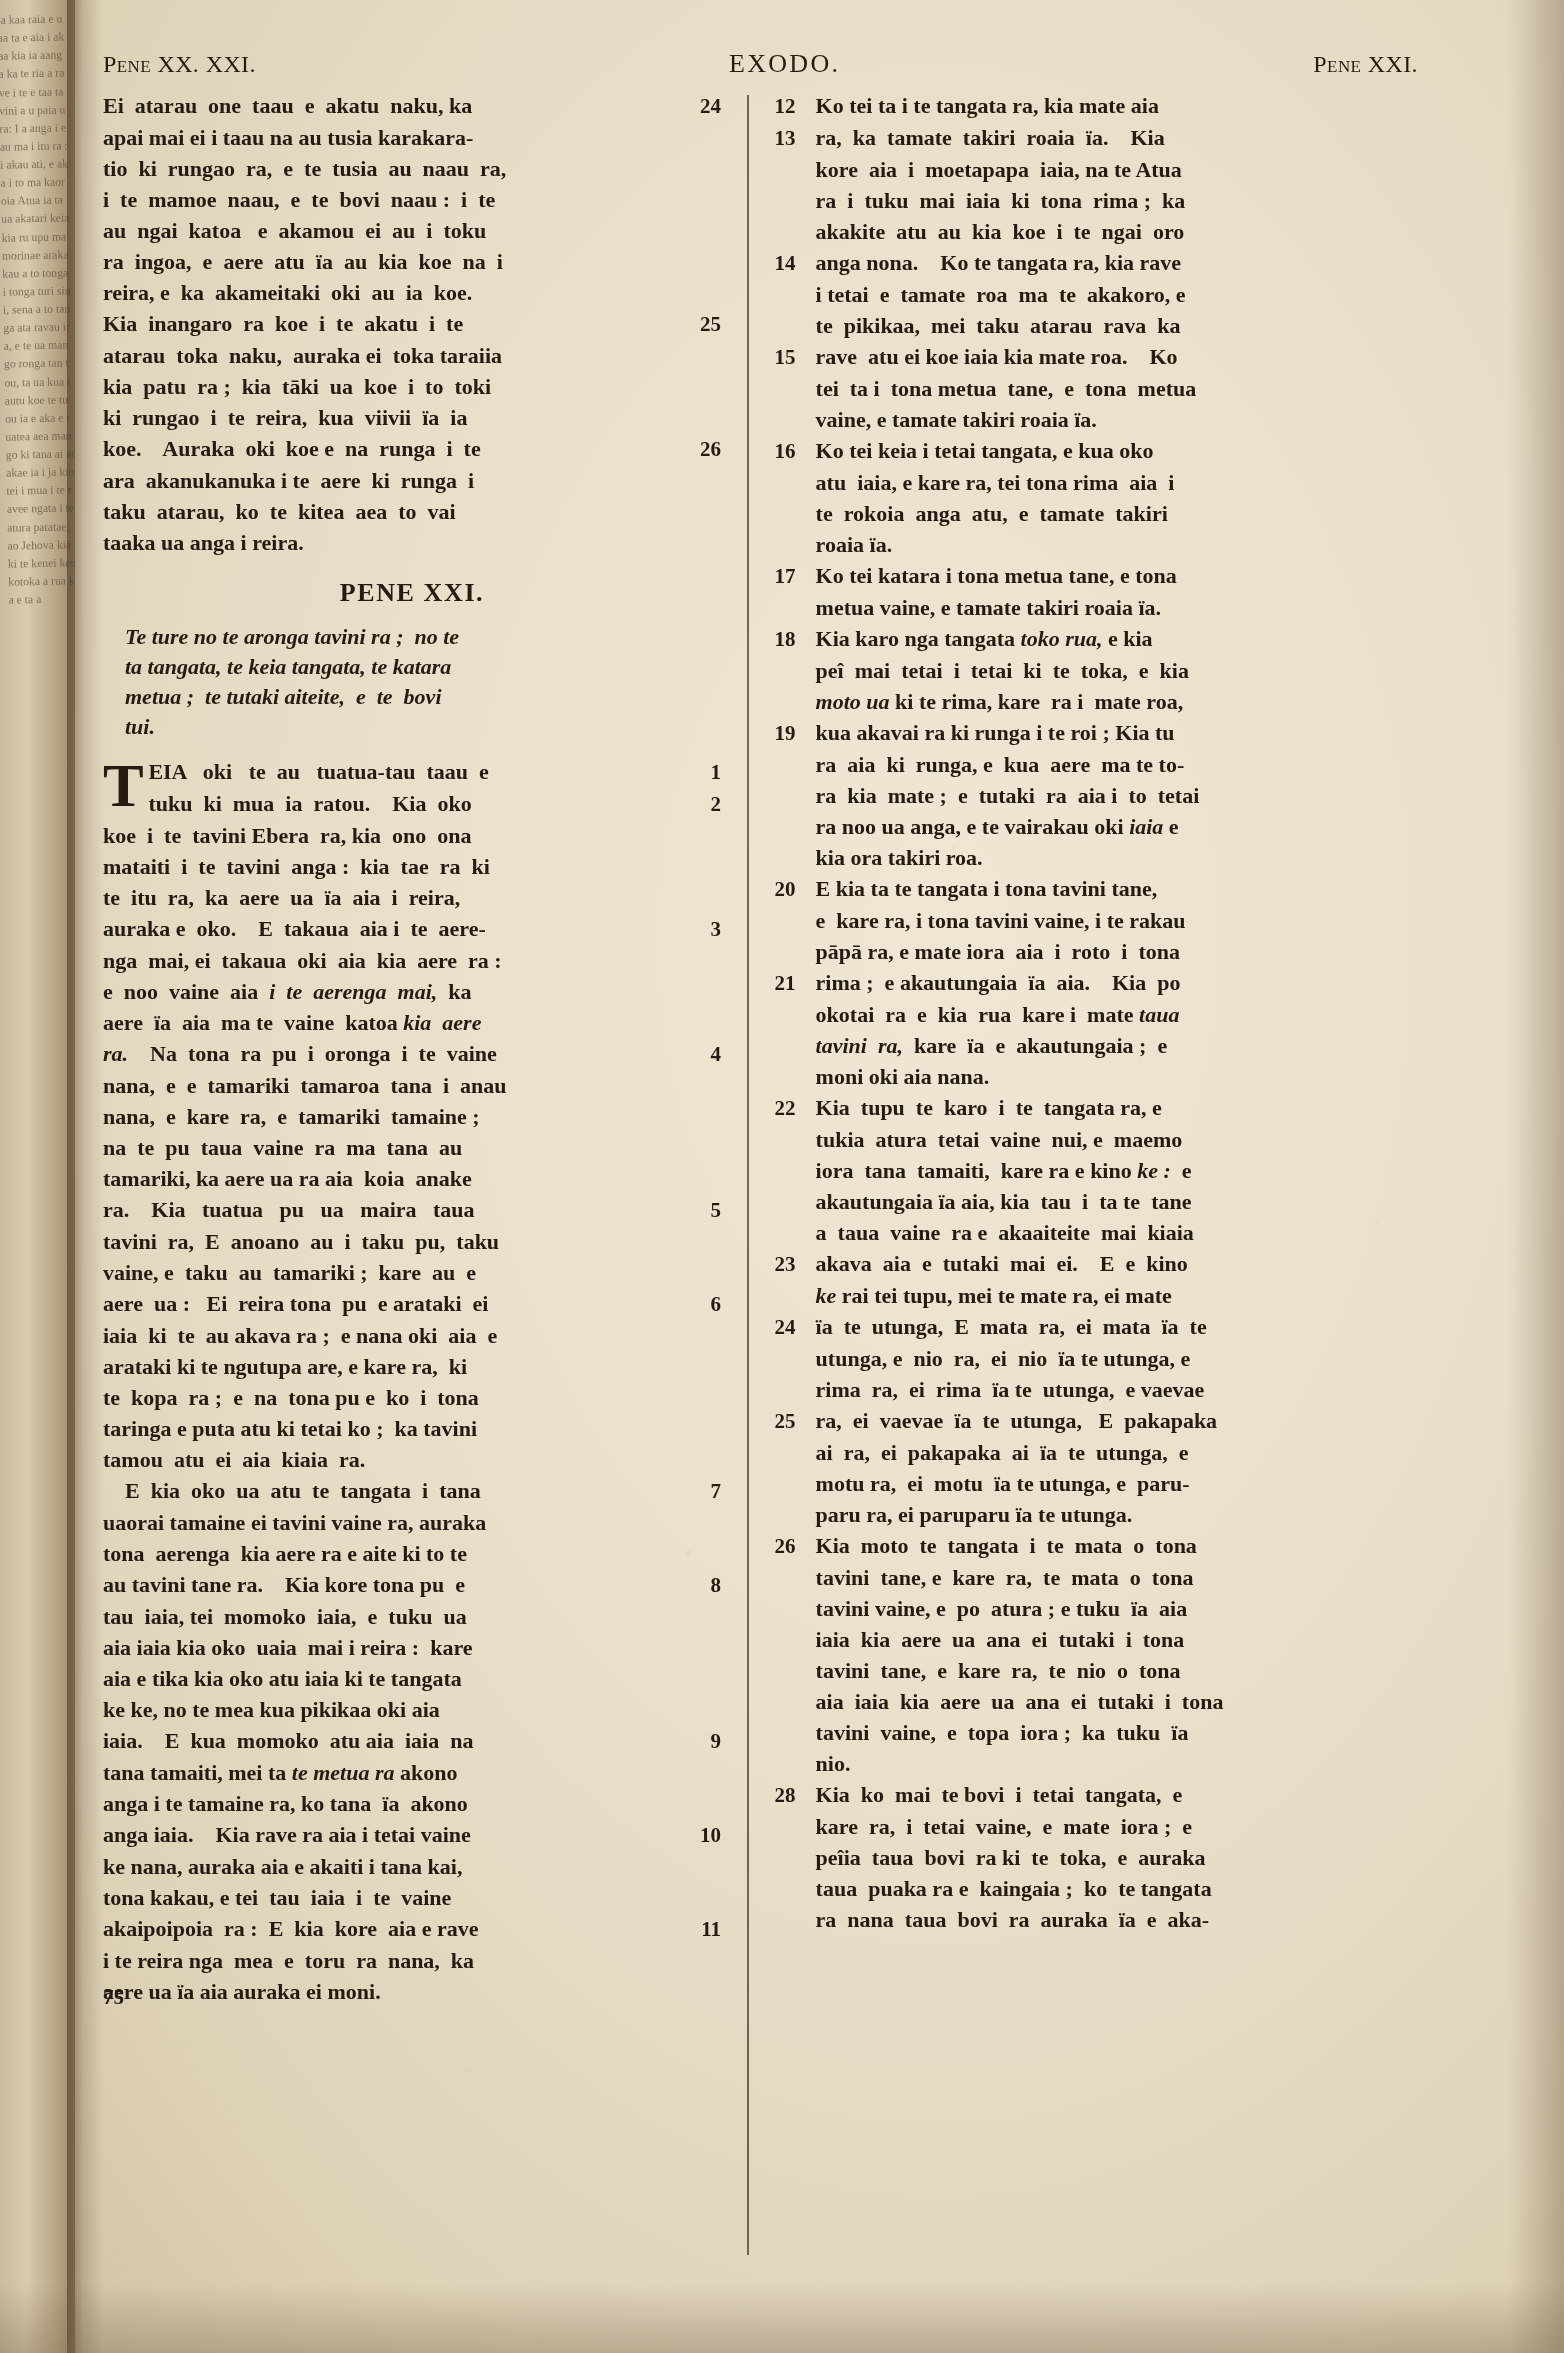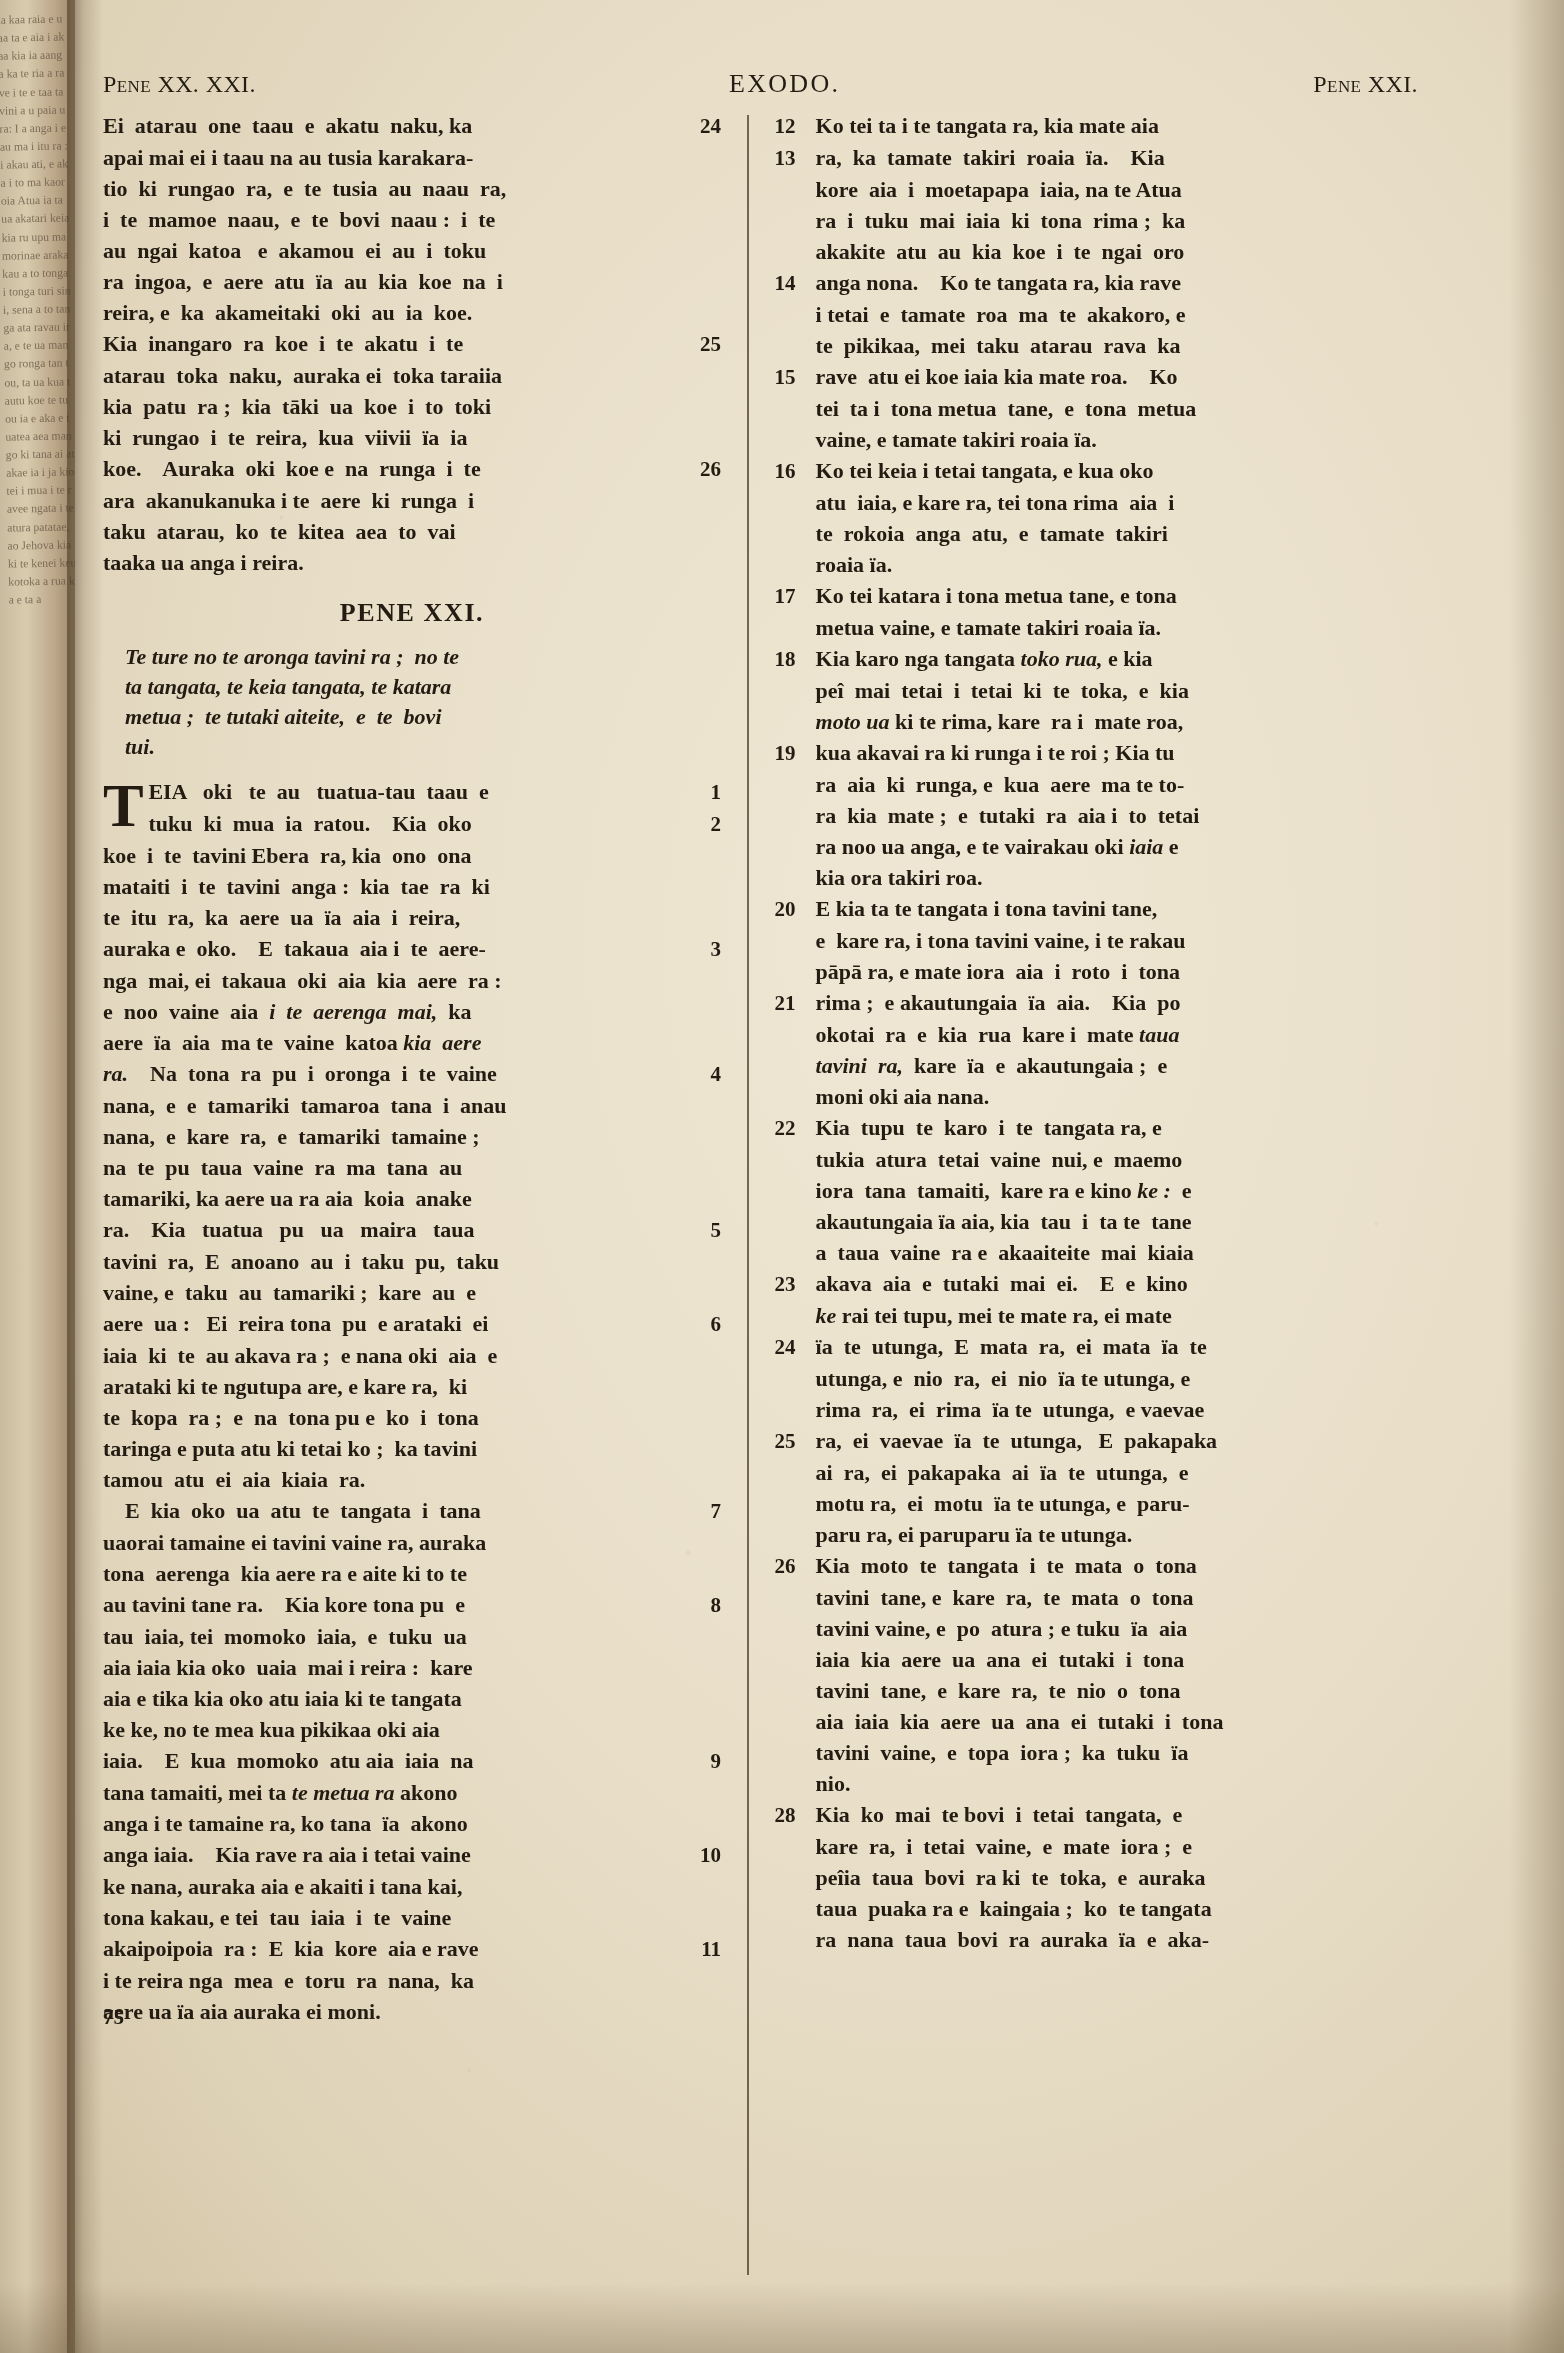--- a/index.html
+++ b/index.html
@@ -53,21 +53,20 @@
       radial-gradient(circle at 88% 52%, rgba(150,125,85,.25) 0 1.6px, transparent 2.3px),
       radial-gradient(circle at 30% 88%, rgba(150,125,85,.22) 0 1.6px, transparent 2.3px),
       radial-gradient(circle at 61% 36%, rgba(150,125,85,.18) 0 1.6px, transparent 2.3px);
   }
 
   
   #textblock {
     position:absolute;
     left:103px; top:49px; width:1315px; height:2246px;
     color:#241c12;
-    margin-top:20px;
   }
 
   
   #runhead {
     display:flex; align-items:baseline; justify-content:space-between;
     width:100%;
     font-size:24px; letter-spacing:0.4px;
     margin-bottom:11px;
   }
   .smallcaps { font-variant:small-caps; }

